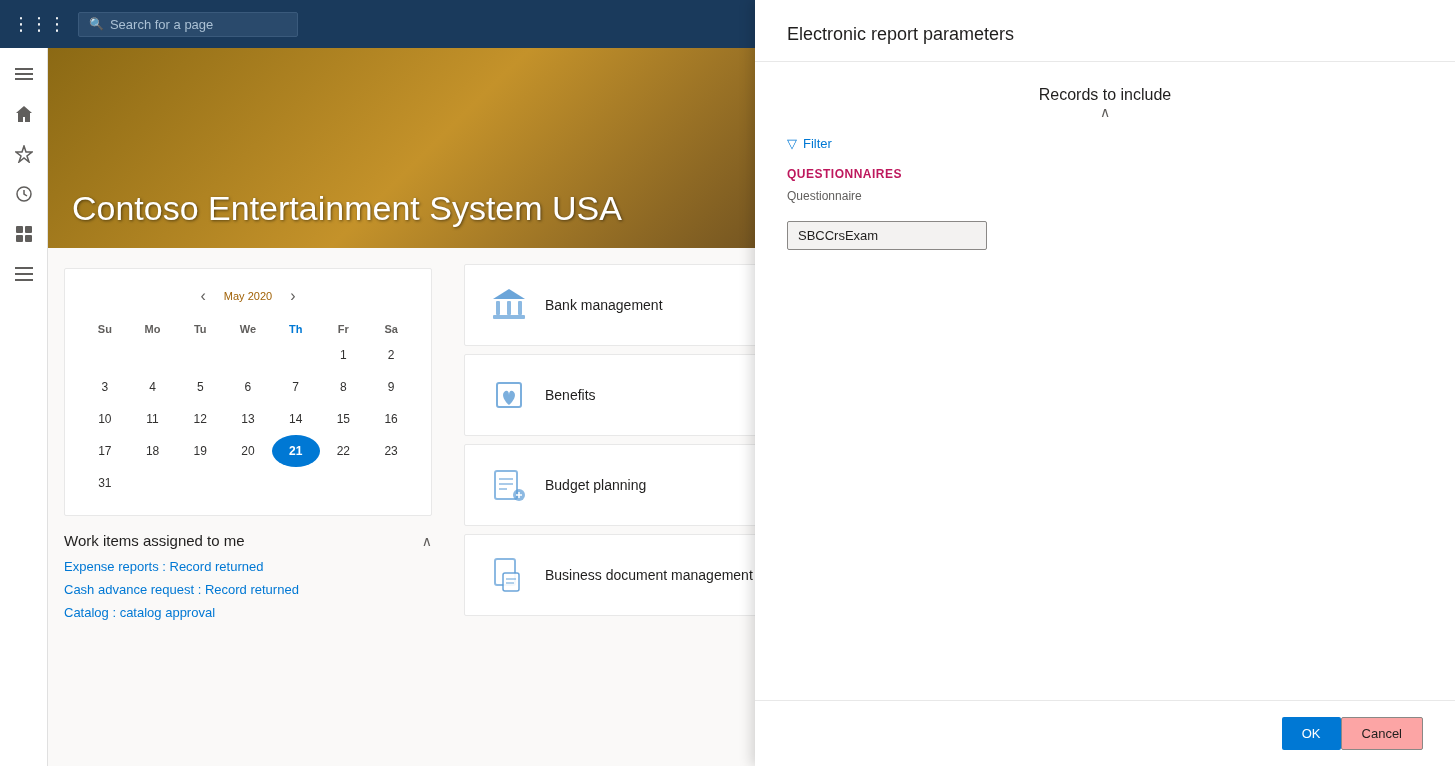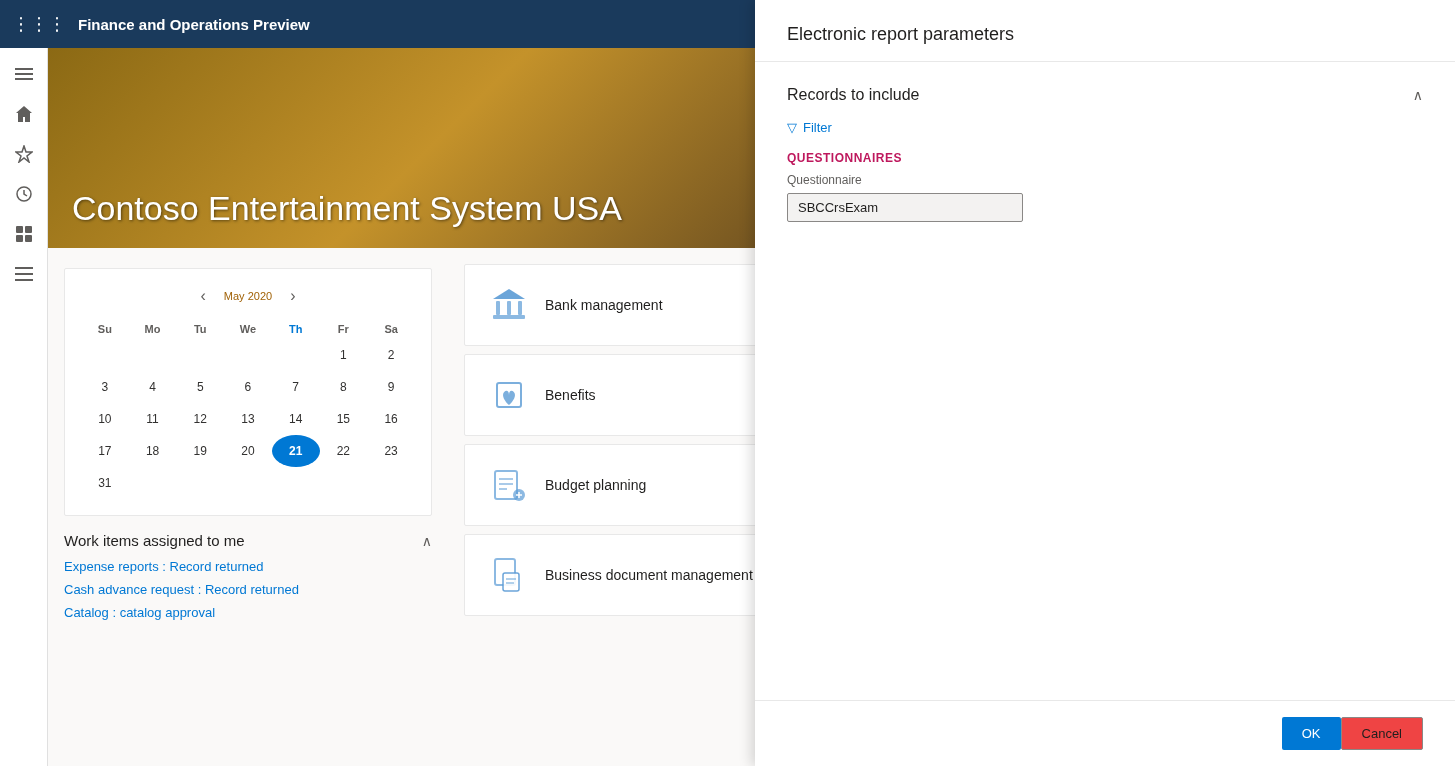--- a/index.html
+++ b/index.html
@@ -201,20 +201,21 @@
       border-bottom: 1px solid #e8e8e8;
     }
     .panel-title { font-size: 18px; font-weight: 400; color: #201f1e; }
     .panel-body { flex: 1; padding: 24px 32px; overflow-y: auto; }
 
     .section-header {
       display: flex;
       align-items: center;
       justify-content: space-between;
       margin-bottom: 16px;
+      flex-direction: column;
     }
     .section-title { font-size: 16px; font-weight: 400; color: #201f1e; }
     .chevron-up { color: #605e5c; font-size: 14px; cursor: pointer; }
 
     .filter-btn {
       display: flex;
       align-items: center;
       gap: 6px;
       color: #0078d4;
       background: none;
@@ -230,51 +231,51 @@
       font-size: 12px;
       font-weight: 700;
       color: #be185d;
       text-transform: uppercase;
       letter-spacing: 0.5px;
       margin-bottom: 8px;
     }
     .questionnaire-sublabel {
       font-size: 12px;
       color: #605e5c;
-      margin-bottom: 6px;
+      margin-bottom: 18px;
     }
     .questionnaire-input {
       border: 1px solid #8a8886;
       border-radius: 2px;
       padding: 6px 10px;
       font-size: 13px;
       color: #201f1e;
       background: #f3f2f1;
-      width: 236px;
+      width: 200px;
       display: block;
     }
 
     .panel-footer {
       padding: 16px 32px;
       display: flex;
       justify-content: flex-end;
       border-top: 1px solid #e8e8e8;
     }
     .btn-ok {
       background: #0078d4;
       color: white;
       border: none;
       border-radius: 2px;
       padding: 8px 20px;
       font-size: 13px;
       cursor: pointer;
       font-family: 'Segoe UI', sans-serif;
     }
     .btn-cancel {
-      background: #ef4444;
+      background: #fca5a5;
       color: #201f1e;
       border: 1px solid #8a8886;
       border-radius: 2px;
       padding: 8px 20px;
       font-size: 13px;
       cursor: pointer;
       font-family: 'Segoe UI', sans-serif;
     }
 
     .help-icon {
@@ -285,21 +286,20 @@
       font-size: 16px;
       cursor: pointer;
       z-index: 200;
     }
   </style>
 </head>
 <body>
 
 <div class="top-nav">
   <span class="nav-grid-icon">⋮⋮⋮</span>
-  <span class="nav-title">Finance and Operations Preview</span>
   <div class="nav-search">
     <span style="font-size:12px;">🔍</span>
     <span style="color:#aac0d4;">Search for a page</span>
   </div>
 </div>
 
 <div class="main-layout">
 
   <div class="sidebar">
     <div class="sidebar-item">

